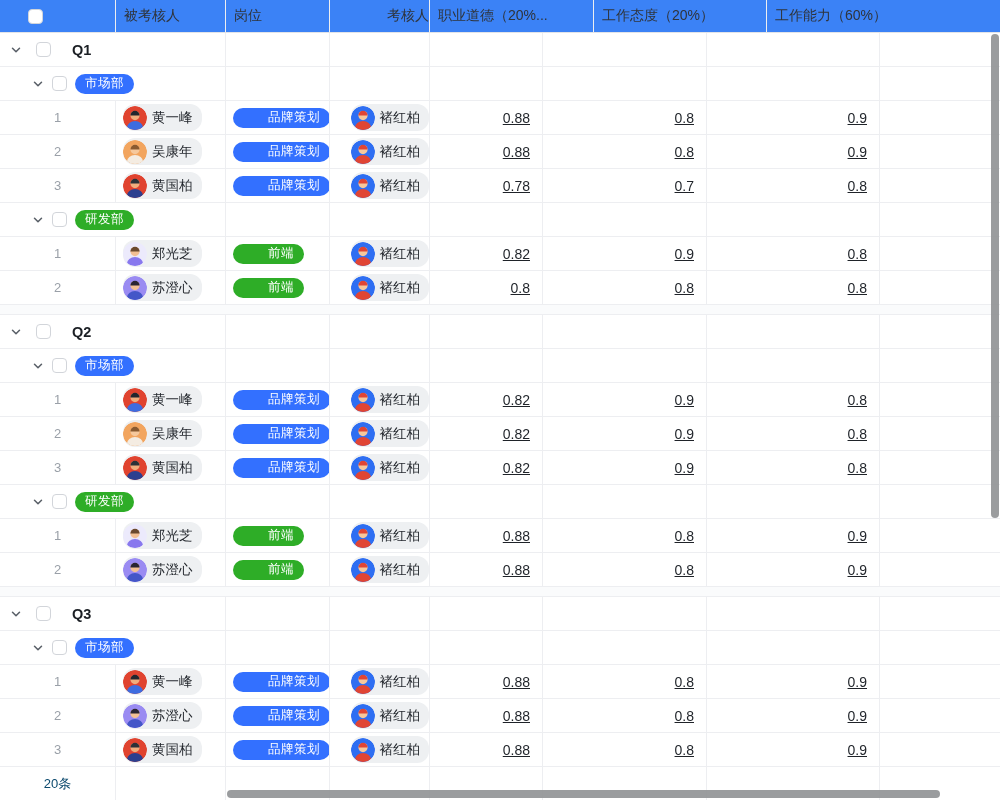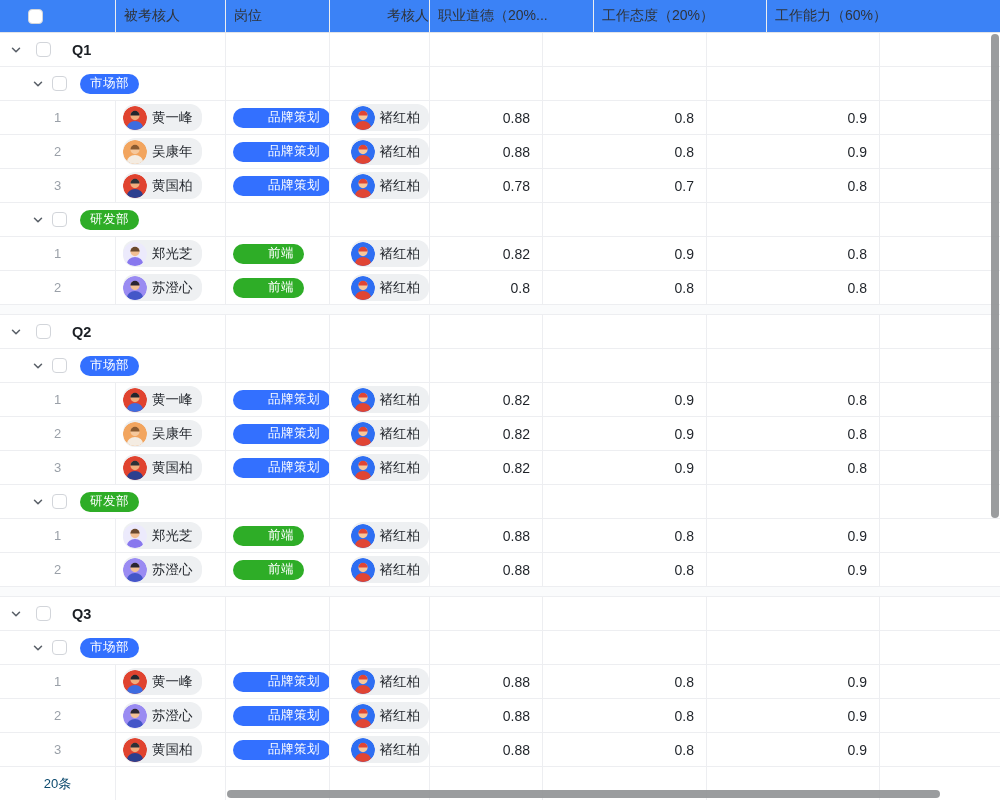--- a/index.html
+++ b/index.html
@@ -17,34 +17,34 @@
   .w-assessor { width:100px;justify-content:flex-end; }
   .w-score    { width:113px; }
   .w-ethics   { width:164px; }
   .w-attitude { width:173px; }
   .w-ability  { flex:1 1 auto; border-right:none; }
   .merged     { width:226px; }
 
   .hcell { font-size:14px; color:#2f343b; padding-left:8px; white-space:nowrap; }
   .hc0   { padding-left:28px; }
 
-  .num   { justify-content:flex-end; padding-right:12px; font-size:14px; color:#1f2329; }
+  .num   { justify-content:flex-end; padding-right:12px; font-size:14px; color:#1f2329;text-decoration:underline; }
   .idx   { justify-content:center; }
   .idx-t { font-size:13px; color:#9aa0a8; }
   .count { font-size:13px; color:#0c4a6e; }
 
   .tree1 { padding-left:10px; gap:14px; }
   .tree2 { padding-left:32px; gap:8px; }
   .glabel{ font-size:14.5px; font-weight:600; margin-left:7px; color:#1b1f24; }
   .chev  { flex:none; }
   .checkbox { width:15px; height:15px; border:1px solid #d2d5da; border-radius:4px; background:#fff; flex:none; display:inline-block; }
 
   .dept, .tag { height:20px; border-radius:10px; color:#fff; font-size:12.5px; display:inline-flex;
     align-items:center; padding:0 10px; font-weight:500; letter-spacing:.5px; white-space:nowrap; }
-  .dept { margin-left:5px; }
+  .dept { }
   .tag  { margin-left:7px;padding-left:35px; }
 
   .chip { display:inline-flex; align-items:center; height:27px; border-radius:12px; background:#eef0f2;
     padding-right:9px; margin-left:7px; white-space:nowrap; }
   .chip-name { font-size:13.5px; margin-left:5px; color:#1f2329; }
   .avatar { display:block; border-radius:50%; flex:none; }
 
   .section-gap { height:10px; background:#fafbfc; border-bottom:1px solid #edeef1; }
 
   .vscroll { position:absolute; top:34px; right:1px; width:8px; height:484px; border-radius:4px; background:#8f9194; opacity:.9; }

